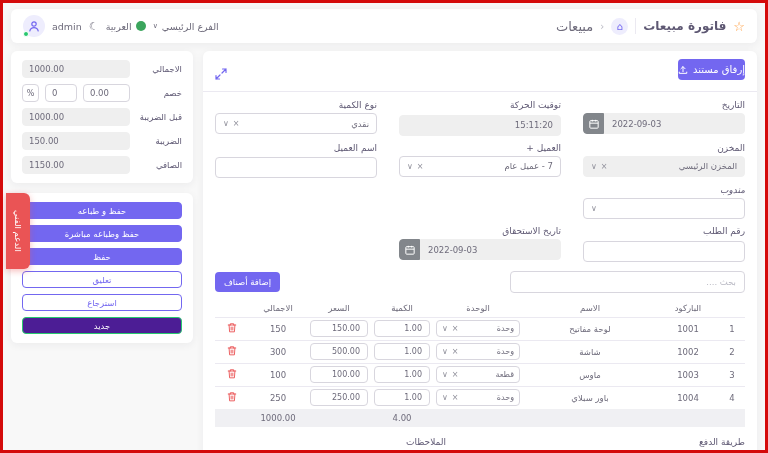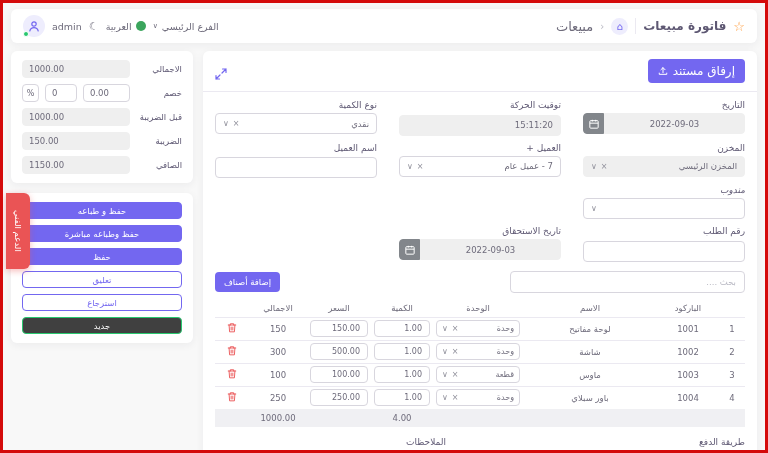--- a/index.html
+++ b/index.html
@@ -51,42 +51,42 @@
   .t-input { flex: 1; height: 18px; border-radius: 4px; background: #efefef; border: 1px solid #efefef;
     font-size: 8.5px; color: #6e6b7b; text-align: left; direction: ltr; padding: 0 6px; width: 100%; }
   .t-input.white { background: #fff; border-color: #d8d6de; }
   .disc-small { width: 32px; flex: none; }
   .pct-box { width: 17px; height: 18px; border: 1px solid #d8d6de; border-radius: 4px; background: #fff;
     font-size: 8px; color: #6e6b7b; display: flex; align-items: center; justify-content: center; flex-shrink: 0; }
   
   .act-btn { display: block; width: 100%; height: 17px; border-radius: 4px; border: 1px solid #7367f0;
     background: #7367f0; color: #fff; font-size: 8.5px; cursor: pointer; margin-bottom: 6px; }
   .act-btn.outline { background: #fff; color: #7367f0; }
-  .act-btn.green { background: #404040; border-color: #28c76f; }
+  .act-btn.green { background: #4c1d95; border-color: #28c76f; }
   .act-btn:last-child { margin-bottom: 0; }
   
   .support { position: absolute; left: 3px; top: 190px; width: 24px; height: 76px; background: #ea5455;
     border-radius: 0 6px 6px 0; color: #fff; display: flex; align-items: center; justify-content: center;
     box-shadow: 0 2px 6px rgba(234,84,85,.4); z-index: 5; cursor: pointer; }
   .support span { writing-mode: vertical-rl; font-size: 8.5px; white-space: nowrap; }
   
   .card-top { display: flex; justify-content: space-between; align-items: flex-start; }
-  .attach-btn { background: #7367f0; border: none; color: #fff; font-size: 12px; padding: 5px 10px;
+  .attach-btn { background: #7367f0; border: none; color: #fff; font-size: 10px; padding: 5px 0;
     border-radius: 4px; display: flex; align-items: center; gap: 5px; cursor: pointer; }
   .expand { cursor: pointer; margin-top: 6px; }
   .hr { border: none; border-top: 1px solid #ebe9f1; margin: 7px -12px 8px; }
   
   .form-grid { display: grid; grid-template-columns: 1fr 1fr 1fr; column-gap: 22px; row-gap: 7px; }
   .field label { display: block; font-size: 9px; color: #5e5873; margin-bottom: 3px; }
   .inp { width: 100%; height: 21px; border: 1px solid #d8d6de; border-radius: 4px; background: #fff;
     font-size: 8.5px; color: #6e6b7b; padding: 0 7px; }
   .inp.filled { background: #efefef; border-color: #efefef; }
   .inp.num { direction: ltr; text-align: right; }
   .igroup { display: flex; }
-  .igroup .inp { border-radius: 0 4px 4px 0; direction: ltr; text-align: center; }
+  .igroup .inp { border-radius: 0 4px 4px 0; direction: ltr; text-align: left; }
   .cal-btn { width: 21px; height: 21px; background: #82868b; border: 1px solid #82868b;
     border-radius: 4px 0 0 4px; display: flex; align-items: center; justify-content: center; cursor: pointer; flex-shrink: 0; }
   .sel { display: flex; align-items: center; justify-content: space-between; height: 21px;
     border: 1px solid #d8d6de; border-radius: 4px; background: #fff; padding: 0 7px; cursor: pointer; }
   .sel.filled { background: #efefef; border-color: #efefef; }
   .sel-val { font-size: 8.5px; color: #6e6b7b; }
   .sel-icons { direction: ltr; display: flex; gap: 4px; align-items: center; color: #8f8f9a; font-size: 8px; }
   
   .tools-row { display: flex; justify-content: space-between; align-items: center; margin-top: 9px; }
   .search-inp { width: 235px; height: 22px; border: 1px solid #d8d6de; border-radius: 4px;

